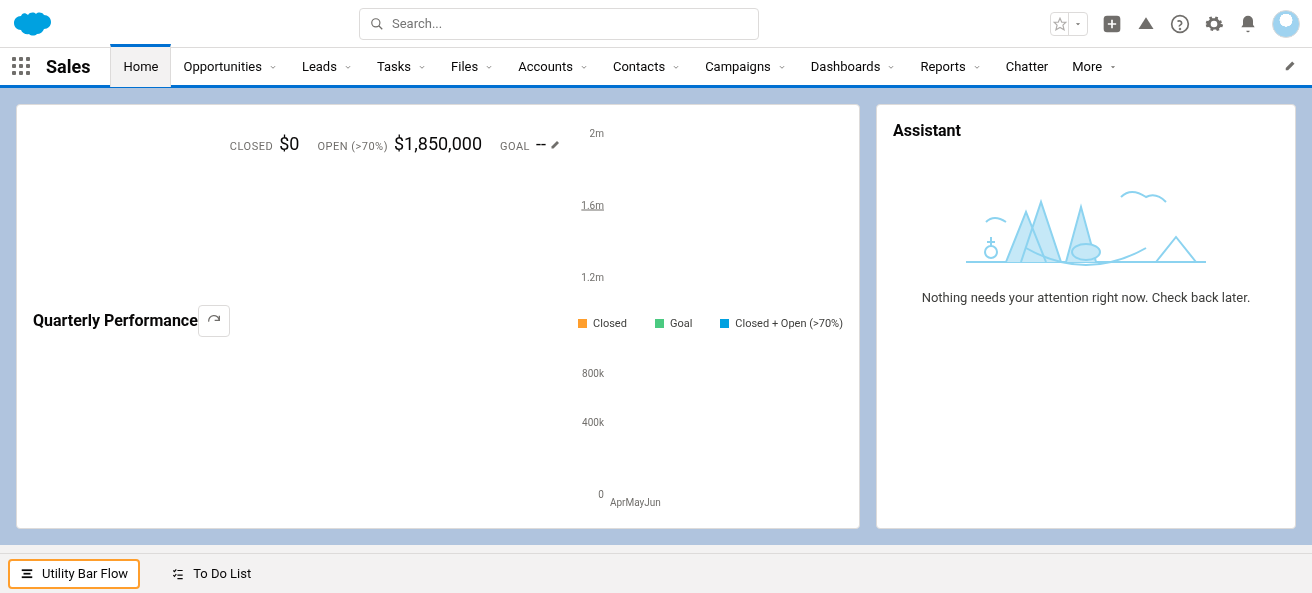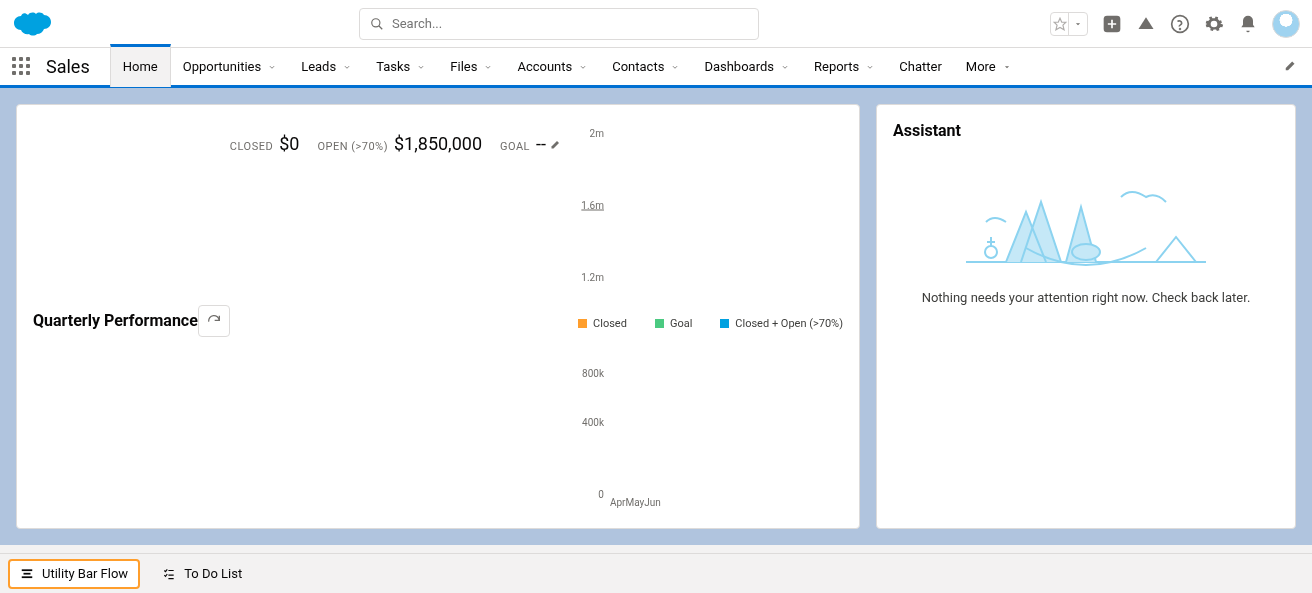--- a/index.html
+++ b/index.html
@@ -14,21 +14,21 @@
   .header-icons{display:flex;align-items:center;gap:14px;color:#706e6b}
   .header-icons .hicon{display:flex;align-items:center;justify-content:center}
   .fav-box{border:1px solid #dddbda;border-radius:4px;display:flex;align-items:center;overflow:hidden}
   .fav-box .hicon{width:18px;height:22px;display:flex;align-items:center;justify-content:center}
   .fav-box .hicon:first-child{border-right:1px solid #dddbda}
   .avatar{width:28px;height:28px;border-radius:50%;background:radial-gradient(circle at 50% 35%,#fff 30%,#9fd3f0 31%),#9fd3f0;border:1px solid #dddbda}
   
   .nav-bar{height:40px;display:flex;align-items:center;background:#fff;border-bottom:3px solid #0070d2;padding:0 8px 0 12px}
   .app-launcher{width:20px;height:20px;margin-right:14px;display:grid;grid-template-columns:repeat(3,4px);grid-template-rows:repeat(3,4px);gap:3px}
   .app-launcher span{background:#706e6b;border-radius:1px}
-  .app-name{font-size:18px;font-weight:400;margin-right:20px}
+  .app-name{font-size:18px;font-weight:700;margin-right:20px}
   .nav-tabs{display:flex;align-items:stretch;height:40px;flex:1}
   .nav-tab{display:flex;align-items:center;padding:0 12px;font-size:13px;color:#080707;gap:6px;cursor:pointer;border-top:3px solid transparent;margin-top:-3px}
   .nav-tab.active{border-top:3px solid #0070d2;background:#f3f2f2;border-left:1px solid #dddbda;border-right:1px solid #dddbda}
   .chev{width:10px;height:10px}
   .nav-edit{color:#706e6b;padding:0 6px}
   
   .content{display:flex;gap:16px;padding:16px;height:457px;background:
     radial-gradient(ellipse 700px 80px at 50% -40px,rgba(255,255,255,0) 60%,rgba(255,255,255,0) 61%),
     linear-gradient(#b0c4de,#b0c4de);
   }
@@ -52,21 +52,21 @@
   .xaxis span:nth-child(2){text-align:center}
   .xaxis span:nth-child(3){text-align:center;position:relative;left:-14%}
   .legend{display:flex;justify-content:center;gap:28px;font-size:11px;color:#3e3e3c;margin-top:6px}
   .legend .item{display:flex;align-items:center;gap:6px}
   .sw{width:9px;height:9px}
   .assistant{width:420px;padding:16px;display:flex;flex-direction:column;align-items:center}
   .assistant h2{font-size:16px;font-weight:700;align-self:flex-start;margin-bottom:12px}
   .assistant .illus{width:240px;height:120px;margin-bottom:18px}
   .assistant .msg{font-size:13px;color:#3e3e3c;text-align:center}
   
-  .utility-bar{position:absolute;left:0;right:0;bottom:0;height:40px;background:#f3f2f2;border-top:1px solid #dddbda;display:flex;align-items:center;padding:0 8px;gap:12px}
+  .utility-bar{position:absolute;left:0;right:0;bottom:0;height:40px;background:#f3f2f2;border-top:1px solid #dddbda;display:flex;align-items:center;padding:0 8px;gap:21px}
   .util-btn{display:flex;align-items:center;gap:8px;height:30px;padding:0 10px;border-radius:4px;font-size:13px;color:#080707;cursor:pointer}
   .util-btn.highlight{border:2px solid #ff9e2c;background:#fff}
 </style>
 </head>
 <body>
 
 <div class="global-header">
   <svg class="logo" viewBox="0 0 40 28">
       <path fill="#00A1E0" d="M16 5c2-3 6-3 8-1 2-2 6-2 8 1 4 0 7 3 7 7s-3 7-7 7c-1 3-4 5-7 5-2 2-6 2-8 0-3 1-7-1-8-4-4 0-7-3-7-7s3-7 7-7c1-3 4-4 7-1z"></path>
     </svg>
@@ -166,20 +166,26 @@
         </svg>
       </div>
       <div class="nav-tab">
         <span>Accounts</span>
         <svg class="chev" viewBox="0 0 24 24">
           <path d="M7 10l5 5 5-5" fill="none" stroke="#706e6b" stroke-width="2"></path>
         </svg>
       </div>
       <div class="nav-tab">
         <span>Contacts</span>
+        <svg class="chev" viewBox="0 0 24 24">
+          <path d="M7 10l5 5 5-5" fill="none" stroke="#706e6b" stroke-width="2"></path>
+        </svg>
+      </div>
+      <div class="nav-tab">
+        <span>Campaigns</span>
         <svg class="chev" viewBox="0 0 24 24">
           <path d="M7 10l5 5 5-5" fill="none" stroke="#706e6b" stroke-width="2"></path>
         </svg>
       </div>
       <div class="nav-tab">
         <span>Dashboards</span>
         <svg class="chev" viewBox="0 0 24 24">
           <path d="M7 10l5 5 5-5" fill="none" stroke="#706e6b" stroke-width="2"></path>
         </svg>
       </div>

